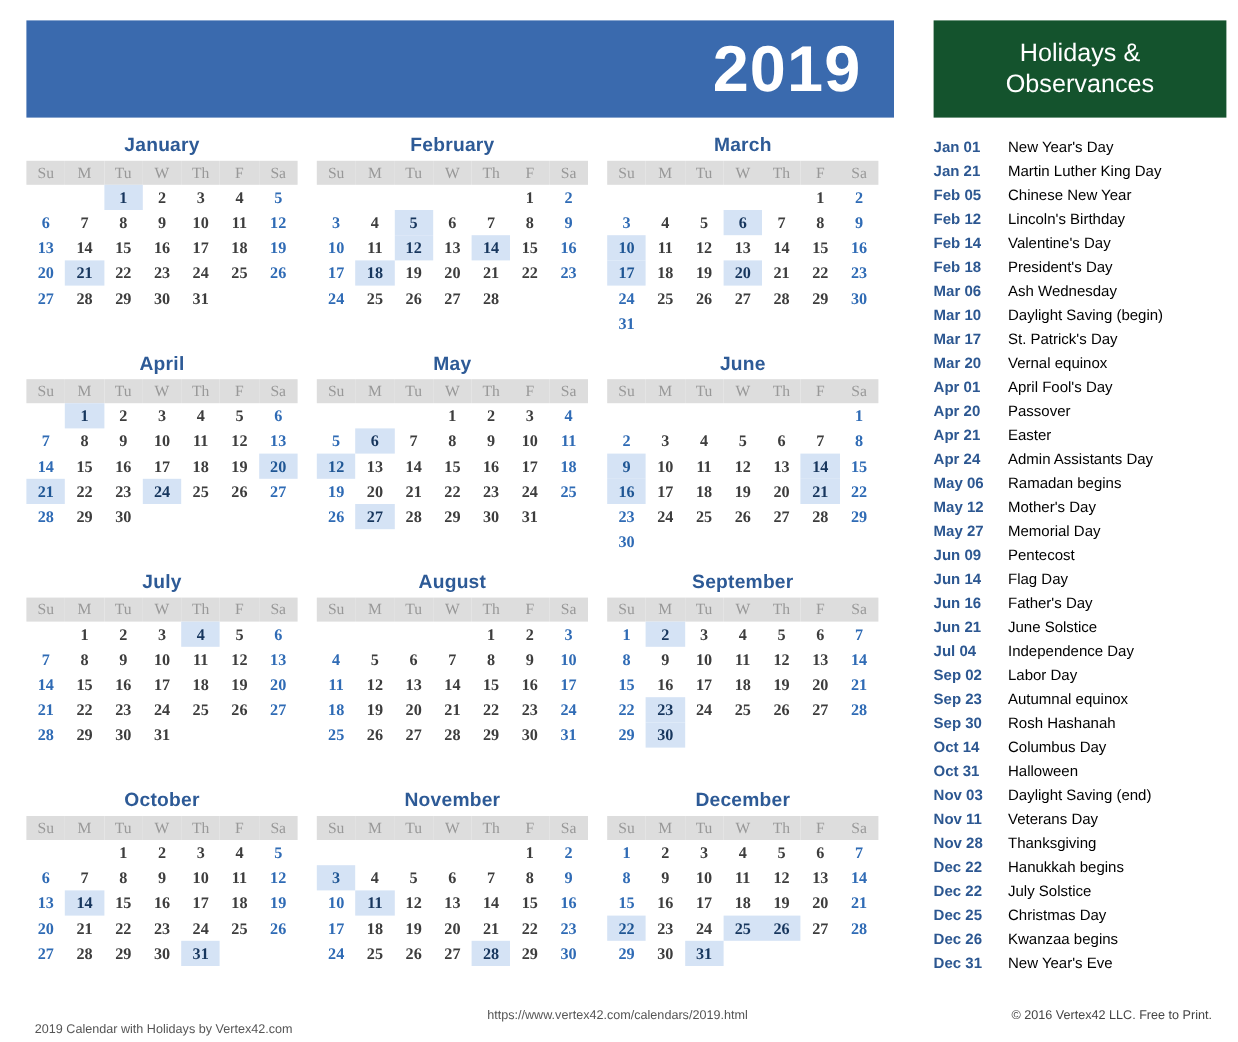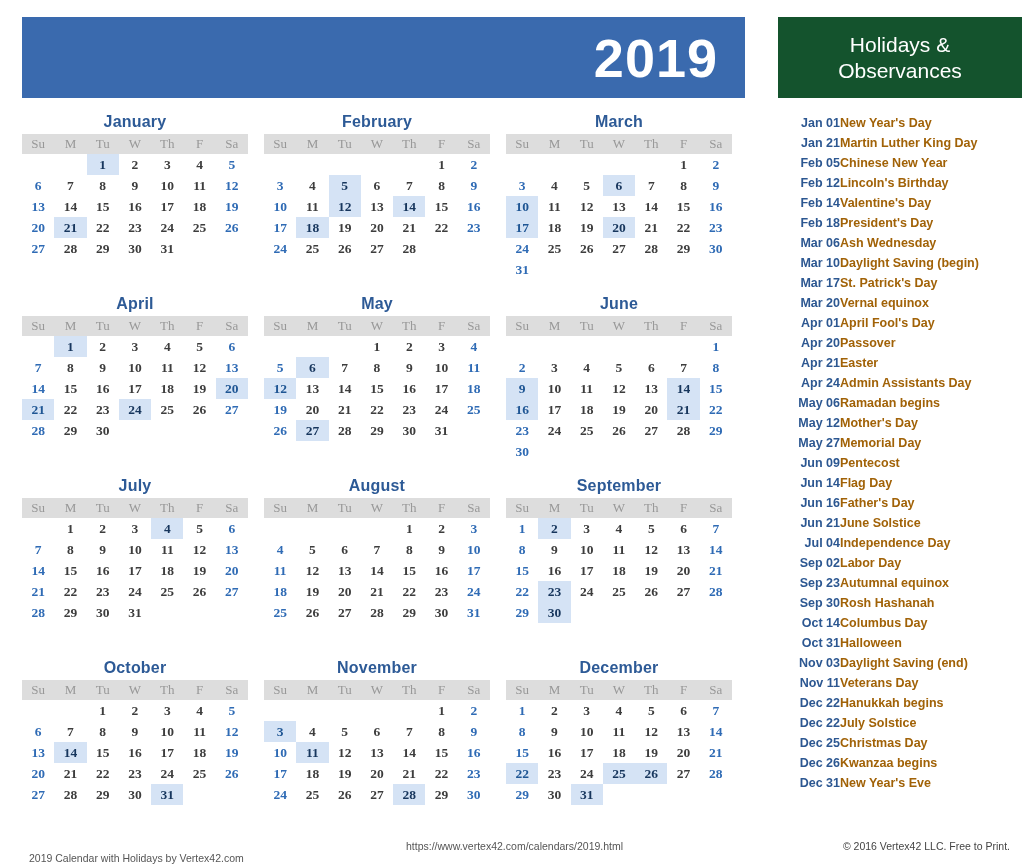--- a/index.html
+++ b/index.html
@@ -151,32 +151,31 @@
     width: 250px;
   }
   .holiday-row {
     display: flex;
     height: 20px;
     line-height: 20px;
     align-items: center;
   }
   .holiday-date {
     width: 62px;
-    text-align: right;
+    text-align: left;
     color: #2c5791;
     font-size: 12.5px;
     font-weight: bold;
     box-sizing: border-box;
     white-space: nowrap;
   }
   .holiday-name {
-    color: #a16207;
+    color: #000000;
     font-size: 12.5px;
     white-space: nowrap;
-    font-weight: bold;
   }
 
   
   .footer {
     position: absolute;
     left: 0;
     top: 840px;
     width: 1032px;
     height: 20px;
     font-size: 10.5px;
@@ -1114,20 +1113,24 @@
         </div>
         <div class="holiday-row">
           <span class="holiday-date">Nov 03</span>
           <span class="holiday-name">Daylight Saving (end)</span>
         </div>
         <div class="holiday-row">
           <span class="holiday-date">Nov 11</span>
           <span class="holiday-name">Veterans Day</span>
         </div>
         <div class="holiday-row">
+          <span class="holiday-date">Nov 28</span>
+          <span class="holiday-name">Thanksgiving</span>
+        </div>
+        <div class="holiday-row">
           <span class="holiday-date">Dec 22</span>
           <span class="holiday-name">Hanukkah begins</span>
         </div>
         <div class="holiday-row">
           <span class="holiday-date">Dec 22</span>
           <span class="holiday-name">July Solstice</span>
         </div>
         <div class="holiday-row">
           <span class="holiday-date">Dec 25</span>
           <span class="holiday-name">Christmas Day</span>

